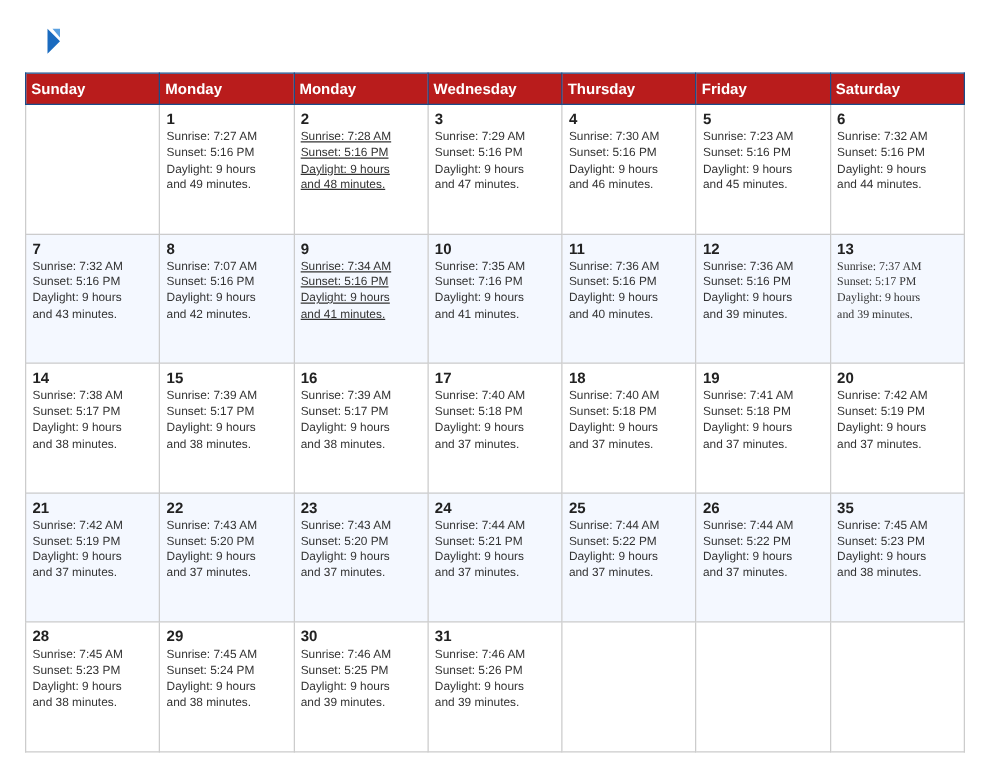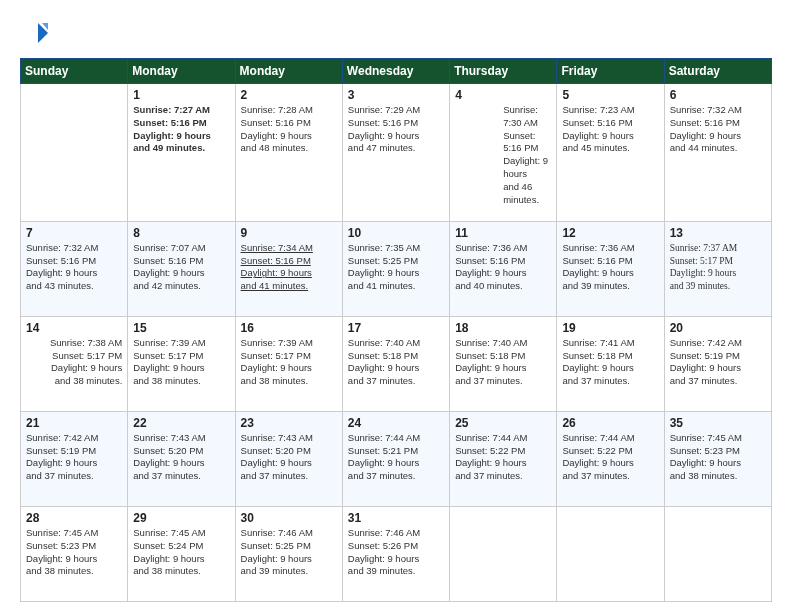--- a/index.html
+++ b/index.html
@@ -55,21 +55,21 @@
       color: #444;
     }
     .calendar {
       flex: 1;
       border: 1px solid #ccc;
       border-collapse: collapse;
       width: 100%;
       table-layout: fixed;
     }
     .calendar th {
-      background-color: #14532d;
+      background-color: #b91c1c;
       color: white;
       font-size: 12px;
       font-weight: bold;
       padding: 5px 4px;
       text-align: left;
       border: 1px solid #1a4d8a;
     }
     .calendar td {
       border: 1px solid #ccc;
       vertical-align: top;
@@ -127,42 +127,42 @@
           <th>Thursday</th>
           <th>Friday</th>
           <th>Saturday</th>
         </tr>
     </thead>
     <tbody id="calendar-body">
         <tr>
           <td class="empty-cell"></td>
           <td>
             <span class="day-num">1</span>
-            <div class="day-info" style="white-space: pre-line; font-weight: bold;">Sunrise: 7:27 AM
+            <div class="day-info" style="white-space: pre-line;">Sunrise: 7:27 AM
 Sunset: 5:16 PM
 Daylight: 9 hours
 and 49 minutes.</div>
           </td>
           <td>
             <span class="day-num">2</span>
-            <div class="day-info" style="white-space: pre-line;">Sunrise: 7:28 AM
+            <div class="day-info" style="white-space: pre-line; text-decoration: underline;">Sunrise: 7:28 AM
 Sunset: 5:16 PM
 Daylight: 9 hours
 and 48 minutes.</div>
           </td>
           <td>
             <span class="day-num">3</span>
             <div class="day-info" style="white-space: pre-line;">Sunrise: 7:29 AM
 Sunset: 5:16 PM
 Daylight: 9 hours
 and 47 minutes.</div>
           </td>
           <td>
             <span class="day-num">4</span>
-            <div class="day-info" style="white-space: pre-line; margin-left: 48px;">Sunrise: 7:30 AM
+            <div class="day-info" style="white-space: pre-line;">Sunrise: 7:30 AM
 Sunset: 5:16 PM
 Daylight: 9 hours
 and 46 minutes.</div>
           </td>
           <td>
             <span class="day-num">5</span>
             <div class="day-info" style="white-space: pre-line;">Sunrise: 7:23 AM
 Sunset: 5:16 PM
 Daylight: 9 hours
 and 45 minutes.</div>
@@ -193,21 +193,21 @@
           <td>
             <span class="day-num">9</span>
             <div class="day-info" style="white-space: pre-line; text-decoration: underline;">Sunrise: 7:34 AM
 Sunset: 5:16 PM
 Daylight: 9 hours
 and 41 minutes.</div>
           </td>
           <td>
             <span class="day-num">10</span>
             <div class="day-info" style="white-space: pre-line;">Sunrise: 7:35 AM
-Sunset: 5:25 PM
+Sunset: 7:16 PM
 Daylight: 9 hours
 and 41 minutes.</div>
           </td>
           <td>
             <span class="day-num">11</span>
             <div class="day-info" style="white-space: pre-line;">Sunrise: 7:36 AM
 Sunset: 5:16 PM
 Daylight: 9 hours
 and 40 minutes.</div>
           </td>
@@ -222,21 +222,21 @@
             <span class="day-num">13</span>
             <div class="day-info" style="white-space: pre-line; font-family: Liberation Serif, serif;">Sunrise: 7:37 AM
 Sunset: 5:17 PM
 Daylight: 9 hours
 and 39 minutes.</div>
           </td>
         </tr>
         <tr>
           <td>
             <span class="day-num">14</span>
-            <div class="day-info" style="white-space: pre-line; text-align: right;">Sunrise: 7:38 AM
+            <div class="day-info" style="white-space: pre-line;">Sunrise: 7:38 AM
 Sunset: 5:17 PM
 Daylight: 9 hours
 and 38 minutes.</div>
           </td>
           <td>
             <span class="day-num">15</span>
             <div class="day-info" style="white-space: pre-line;">Sunrise: 7:39 AM
 Sunset: 5:17 PM
 Daylight: 9 hours
 and 38 minutes.</div>

